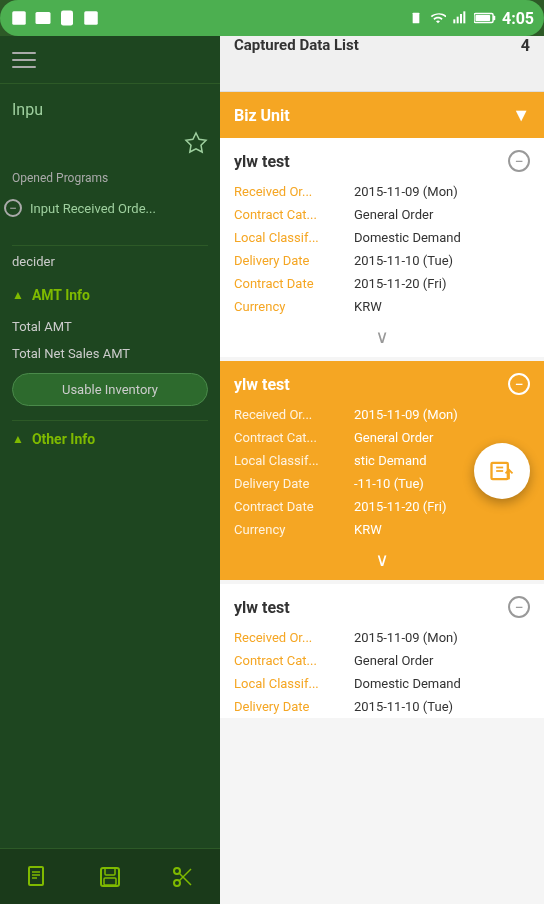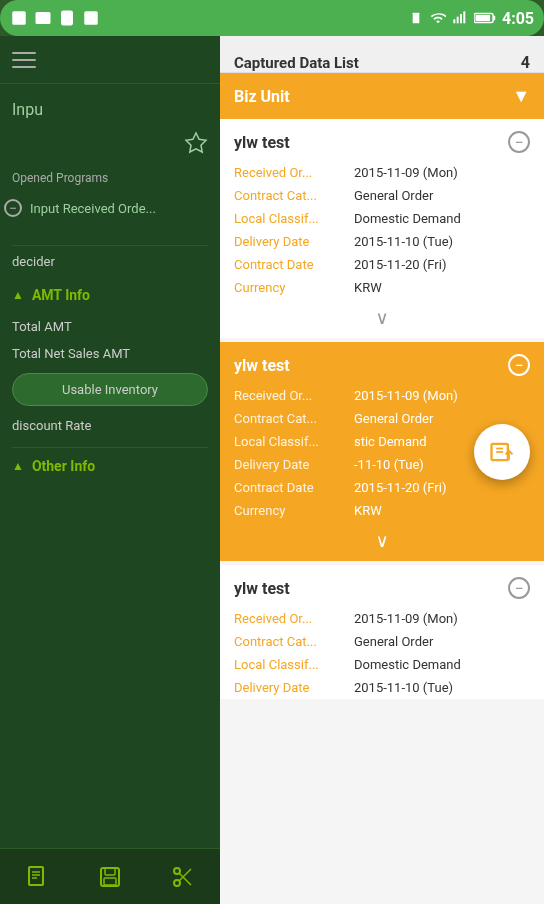--- a/index.html
+++ b/index.html
@@ -185,24 +185,24 @@
       right: 0;
       width: 324px;
       height: 868px;
       background: #f5f5f5;
       display: flex;
       flex-direction: column;
       overflow: hidden;
     }
 
     .right-header {
-      height: 37px;
+      height: 56px;
       background: #f0f0f0;
       display: flex;
-      align-items: flex-end;
+      align-items: flex-start;
       justify-content: space-between;
       padding: 0 14px;
       border-bottom: 1px solid #ddd;
     }
     .right-header-title {
       font-size: 15px;
       font-weight: bold;
       color: #333;
     }
     .right-header-count {
@@ -406,23 +406,20 @@
   <div class="sub-row">
     <span>Total AMT</span>
   </div>
 
   <div class="sub-row">
     <span>Total Net Sales AMT</span>
   </div>
 
   <div class="inventory-btn">Usable Inventory</div>
 
-  <div class="discount-row">
-    <span>discount Rate</span>
-  </div>
 
   <div style="height:8px;"></div>
   <div style="margin: 0 12px; height:1px; background:#2d5a27;"></div>
 
   <div class="other-info-header">
     <span style="font-size:12px;">▲</span>
     <span>Other Info</span>
   </div>
 
   <div style="flex:1;"></div>

